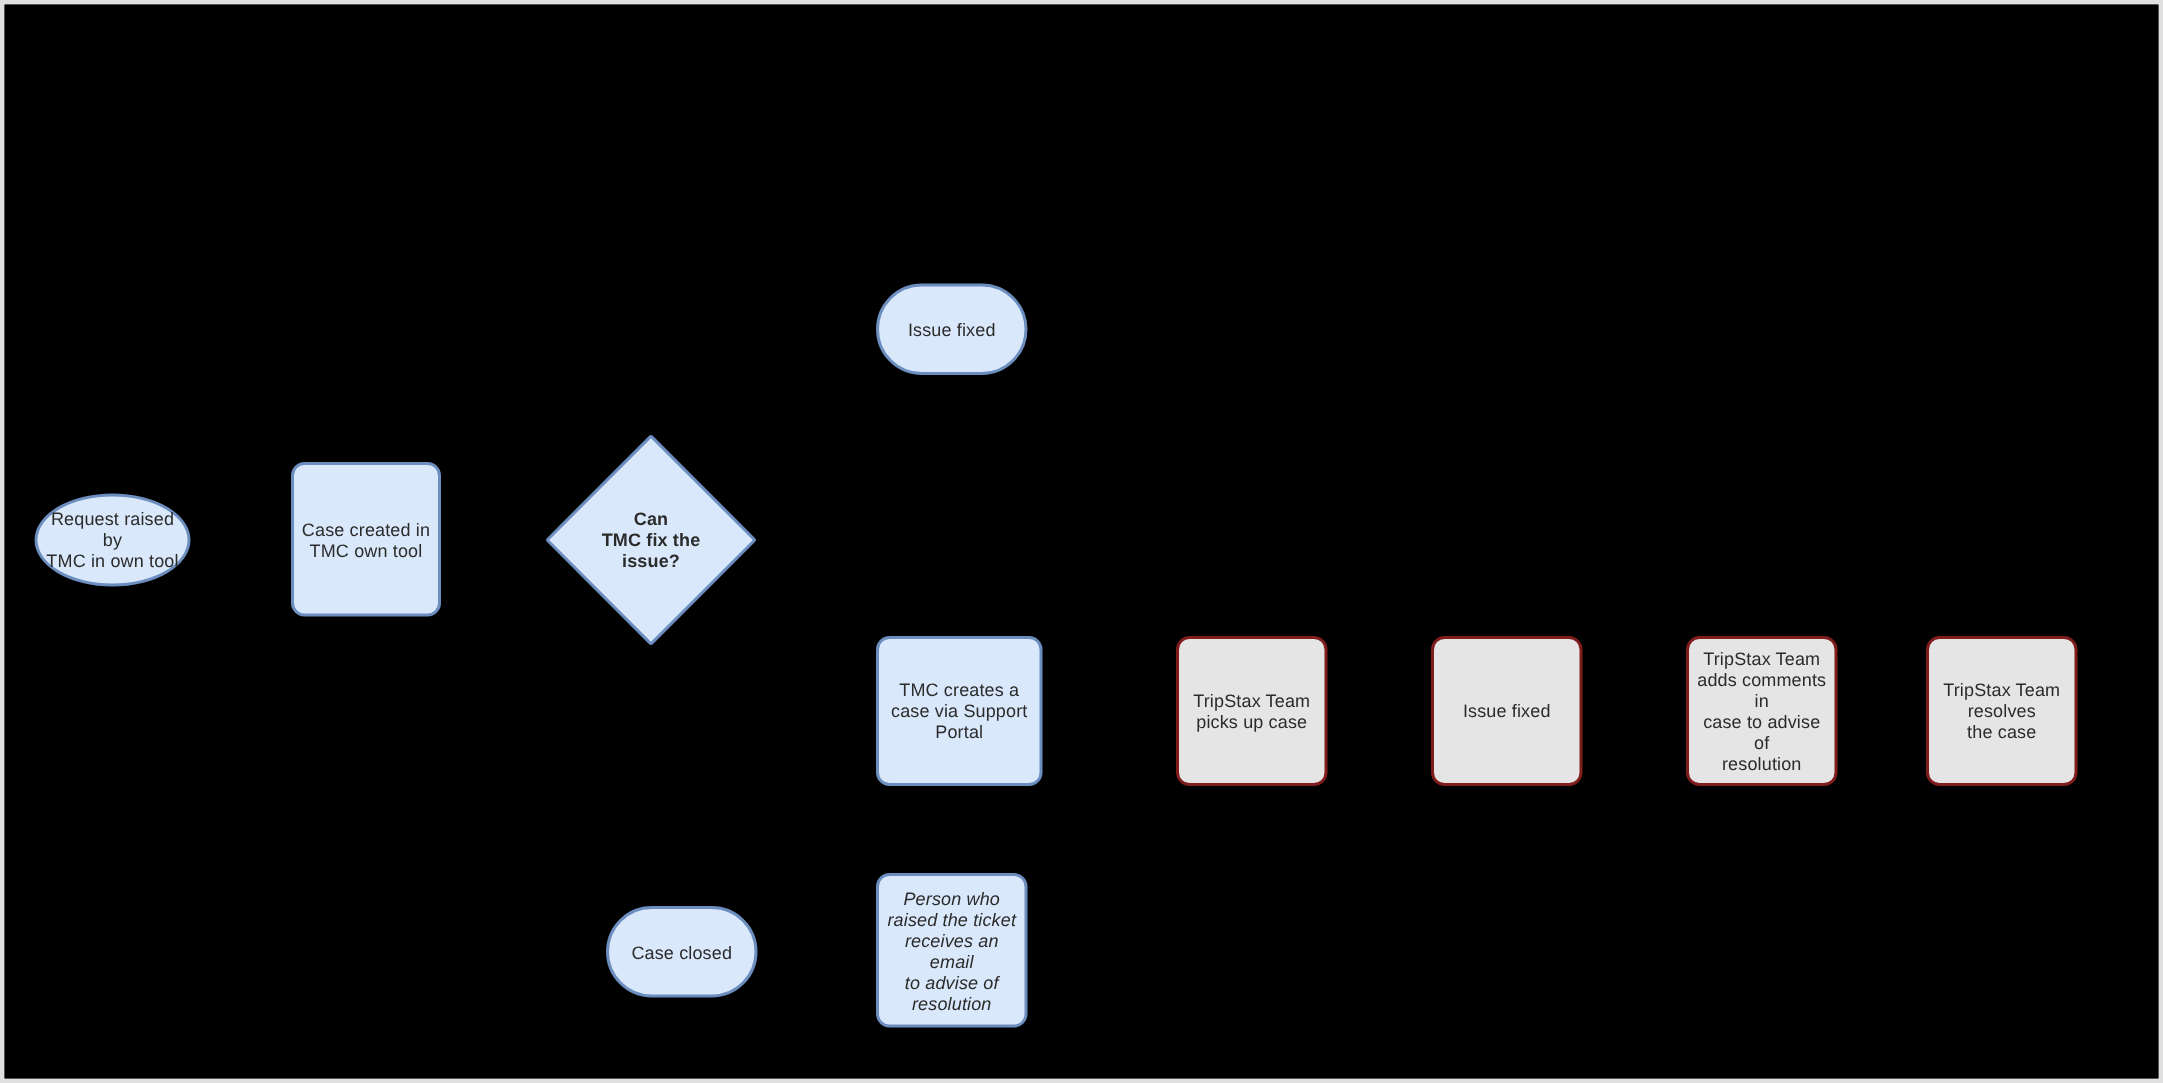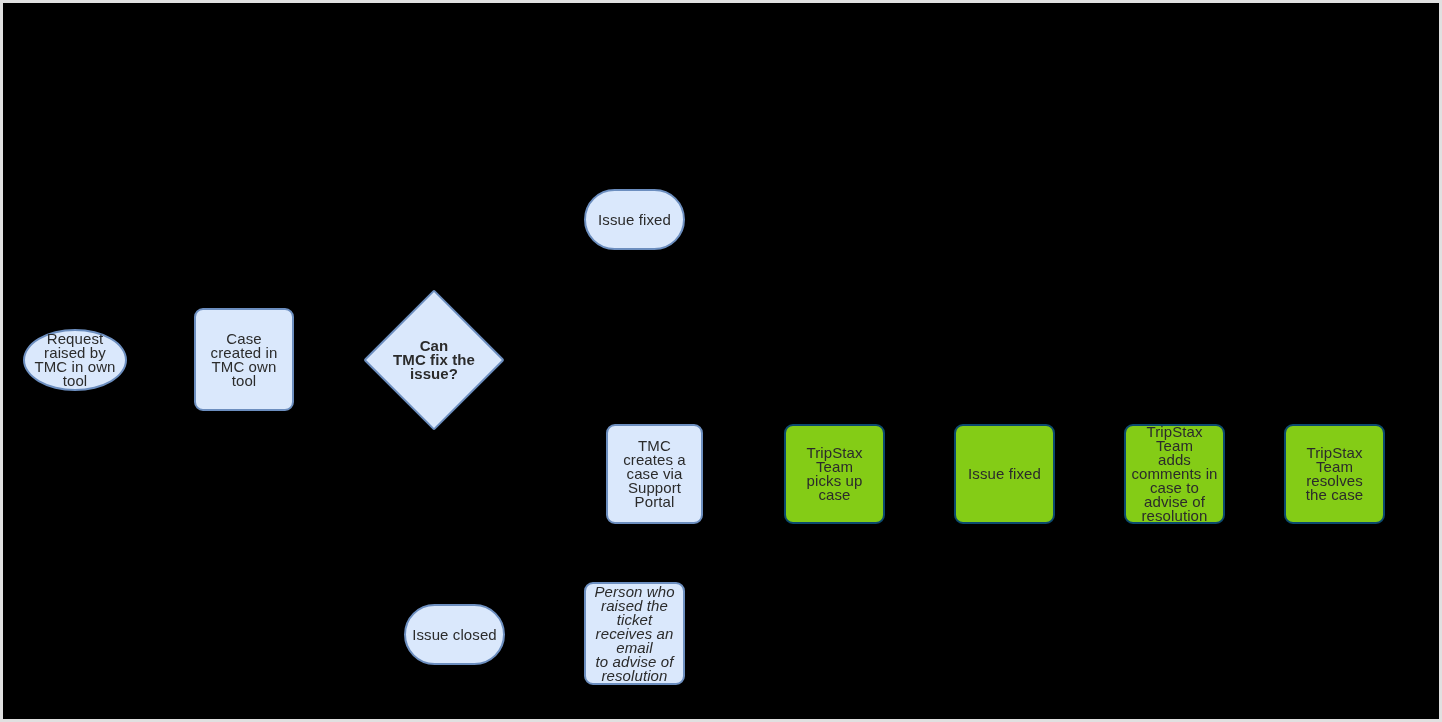--- a/index.html
+++ b/index.html
@@ -30,41 +30,41 @@
 
   
   .node {
     position: absolute;
     display: flex;
     align-items: center;
     justify-content: center;
     text-align: center;
     color: #2b2b2b;
     font-family: "Liberation Sans", sans-serif;
-    font-size: 15px;
+    font-size: 12px;
     line-height: 14px;
     letter-spacing: 0.1px;
     white-space: pre-line;
     padding: 2px 4px;
   }
 
   .node .label {
     display: block;
     width: 100%;
     white-space: pre-line;
   }
 
   
   .theme-lavender {
     background: #dae8fc;
     border: 2px solid #6c8ebf;
   }
   .theme-cyan {
-    background: #84cc16;
-    border: 2px solid #0c4a6e;
+    background: #e5e5e5;
+    border: 2px solid #7f1d1d;
   }
 
   
   .shape-ellipse   { border-radius: 50%; }
   .shape-stadium   { border-radius: 34px; }
   .shape-roundrect { border-radius: 9px; }
 
   .shape-diamond {
     background: transparent !important;
     border: none !important;
@@ -93,33 +93,33 @@
   <div id="canvas">
 
   <div class="node shape-roundrect theme-lavender shadow" style="left: 191px; top: 305px; width: 100px; height: 103px;"><span class="label">Case created in
 TMC own tool</span></div>
       <div class="node shape-ellipse theme-lavender shadow" style="left: 20px; top: 326px; width: 104px; height: 62px;"><span class="label">Request raised by
 TMC in own tool</span></div>
       <div class="node shape-diamond theme-lavender" style="left: 381px; top: 307px; width: 100px; height: 100px;"><div class="diamond-bg"></div><span class="label">Can
 TMC fix the
 issue?</span></div>
       <div class="node shape-stadium theme-lavender shadow" style="left: 581px; top: 186px; width: 101px; height: 61px;"><span class="label">Issue fixed</span></div>
-      <div class="node shape-roundrect theme-lavender shadow" style="left: 603px; top: 421px; width: 97px; height: 100px;"><span class="label">TMC creates a
+      <div class="node shape-roundrect theme-lavender shadow" style="left: 581px; top: 421px; width: 111px; height: 100px;"><span class="label">TMC creates a
 case via Support
 Portal</span></div>
       <div class="node shape-roundrect theme-cyan shadow" style="left: 781px; top: 421px; width: 101px; height: 100px;"><span class="label">TripStax Team
 picks up case</span></div>
       <div class="node shape-roundrect theme-cyan shadow" style="left: 951px; top: 421px; width: 101px; height: 100px;"><span class="label">Issue fixed</span></div>
       <div class="node shape-roundrect theme-cyan shadow" style="left: 1121px; top: 421px; width: 101px; height: 100px;"><span class="label">TripStax Team
 adds comments in
 case to advise of
 resolution</span></div>
       <div class="node shape-roundrect theme-cyan shadow" style="left: 1281px; top: 421px; width: 101px; height: 100px;"><span class="label">TripStax Team
 resolves
 the case</span></div>
-      <div class="node shape-stadium theme-lavender shadow" style="left: 401px; top: 601px; width: 101px; height: 61px;"><span class="label">Issue closed</span></div>
+      <div class="node shape-stadium theme-lavender shadow" style="left: 401px; top: 601px; width: 101px; height: 61px;"><span class="label">Case closed</span></div>
       <div class="node shape-roundrect theme-lavender shadow" style="left: 581px; top: 579px; width: 101px; height: 103px; font-style: italic;"><span class="label">Person who
 raised the ticket
 receives an email
 to advise of
 resolution</span></div>
     </div>
 </div>
 
 </body></html>

